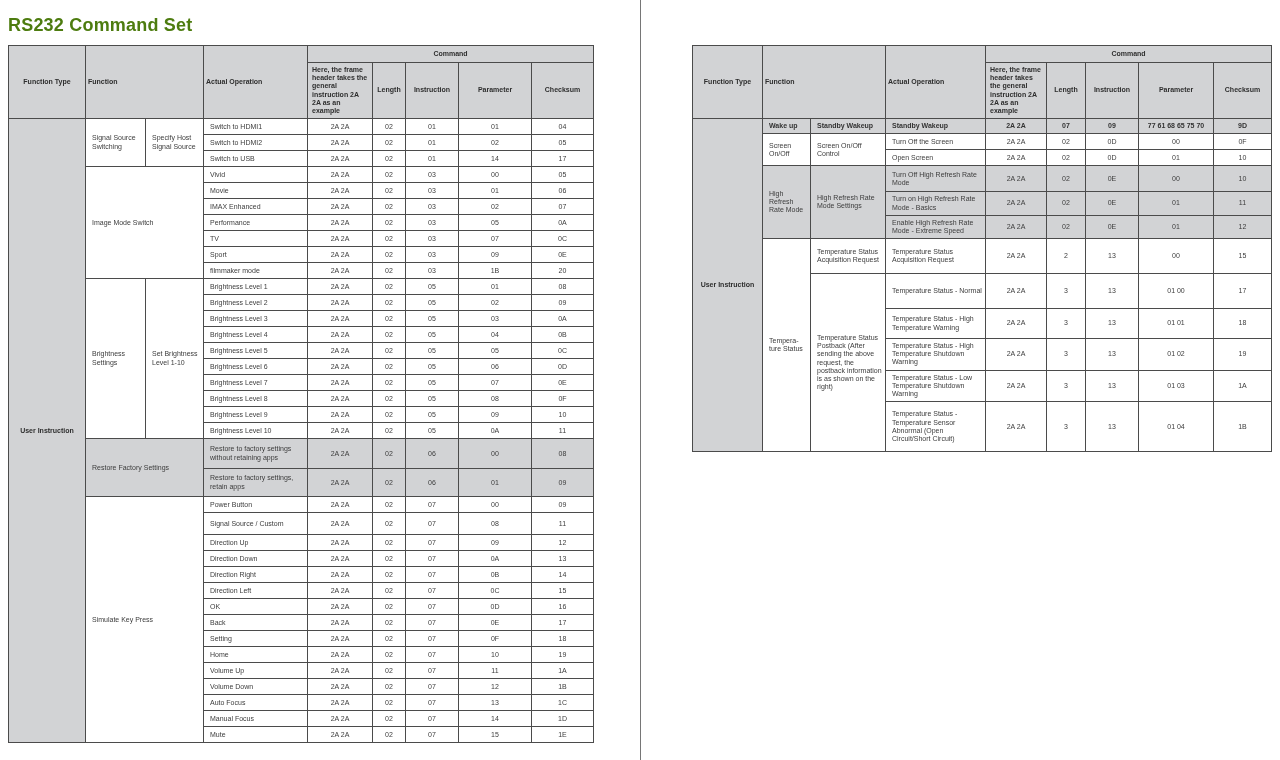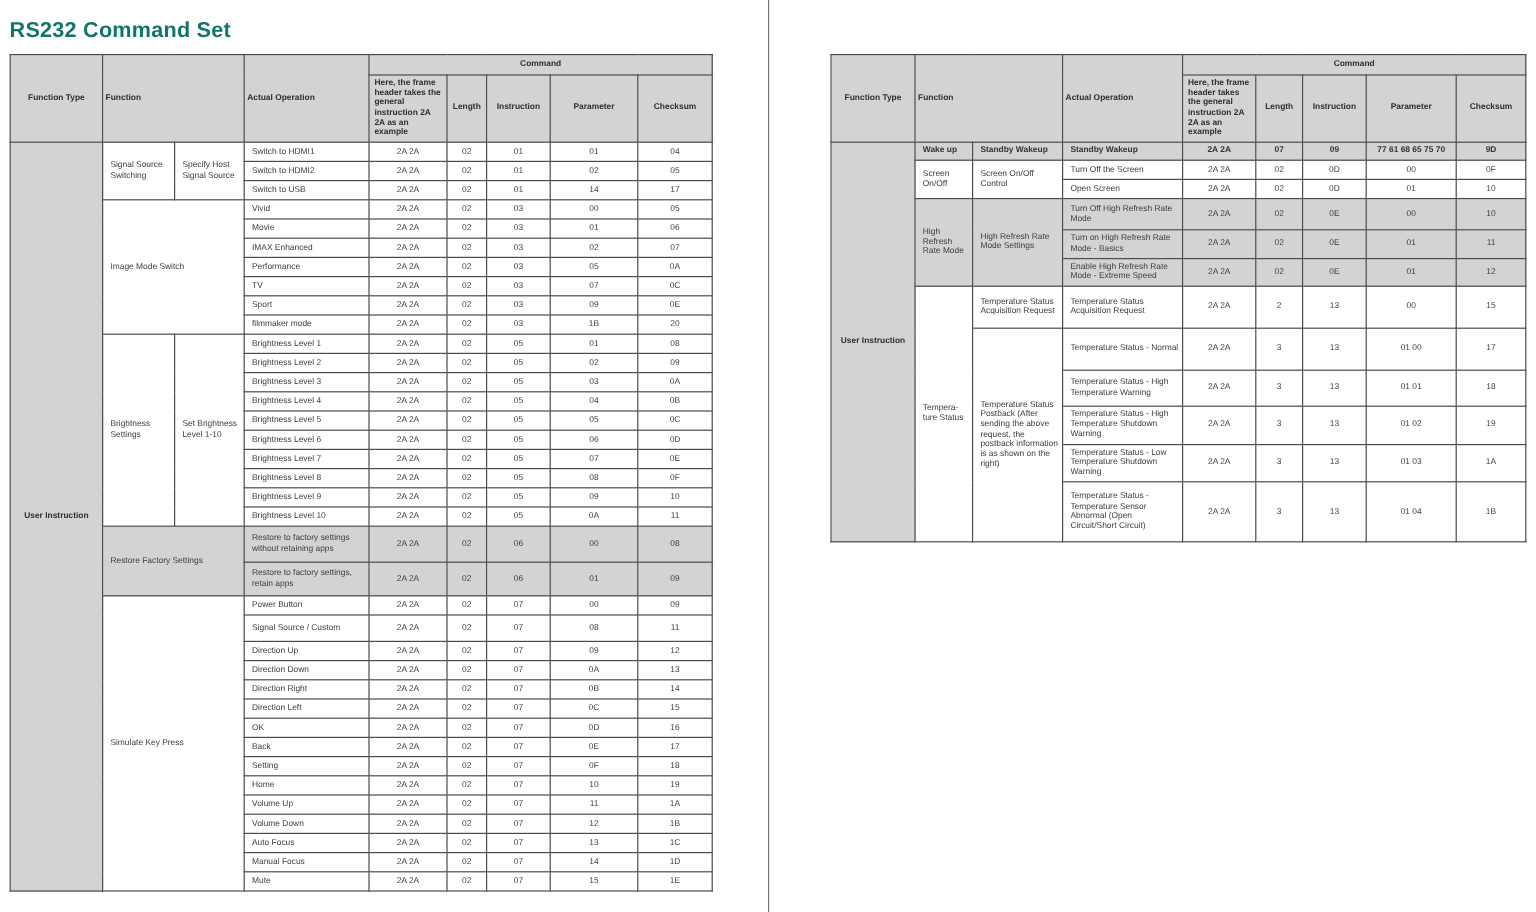--- a/index.html
+++ b/index.html
@@ -3,21 +3,21 @@
 <meta charset="utf-8">
 <style>
   html,body{margin:0;padding:0;}
   body{
     width:1280px;height:760px;position:relative;overflow:hidden;
     background:#ffffff;
     font-family:"Liberation Sans","DejaVu Sans",sans-serif;
   }
   .page-title{
     position:absolute;left:8px;top:3px;
-    font-size:18px;font-weight:bold;color:#0f766e;letter-spacing:.2px;
+    font-size:18px;font-weight:bold;color:#4d7c0f;letter-spacing:.2px;
   }
   .page-divider{
     position:absolute;left:640px;top:0;width:1px;height:760px;background:#767676;
   }
   table.cmd{
     position:absolute;top:45px;border-collapse:collapse;table-layout:fixed;
     border:1.5px solid #3e3e3e;
   }
   #left-table{left:8px;width:585px;}
   #right-table{left:692px;width:579px;}

